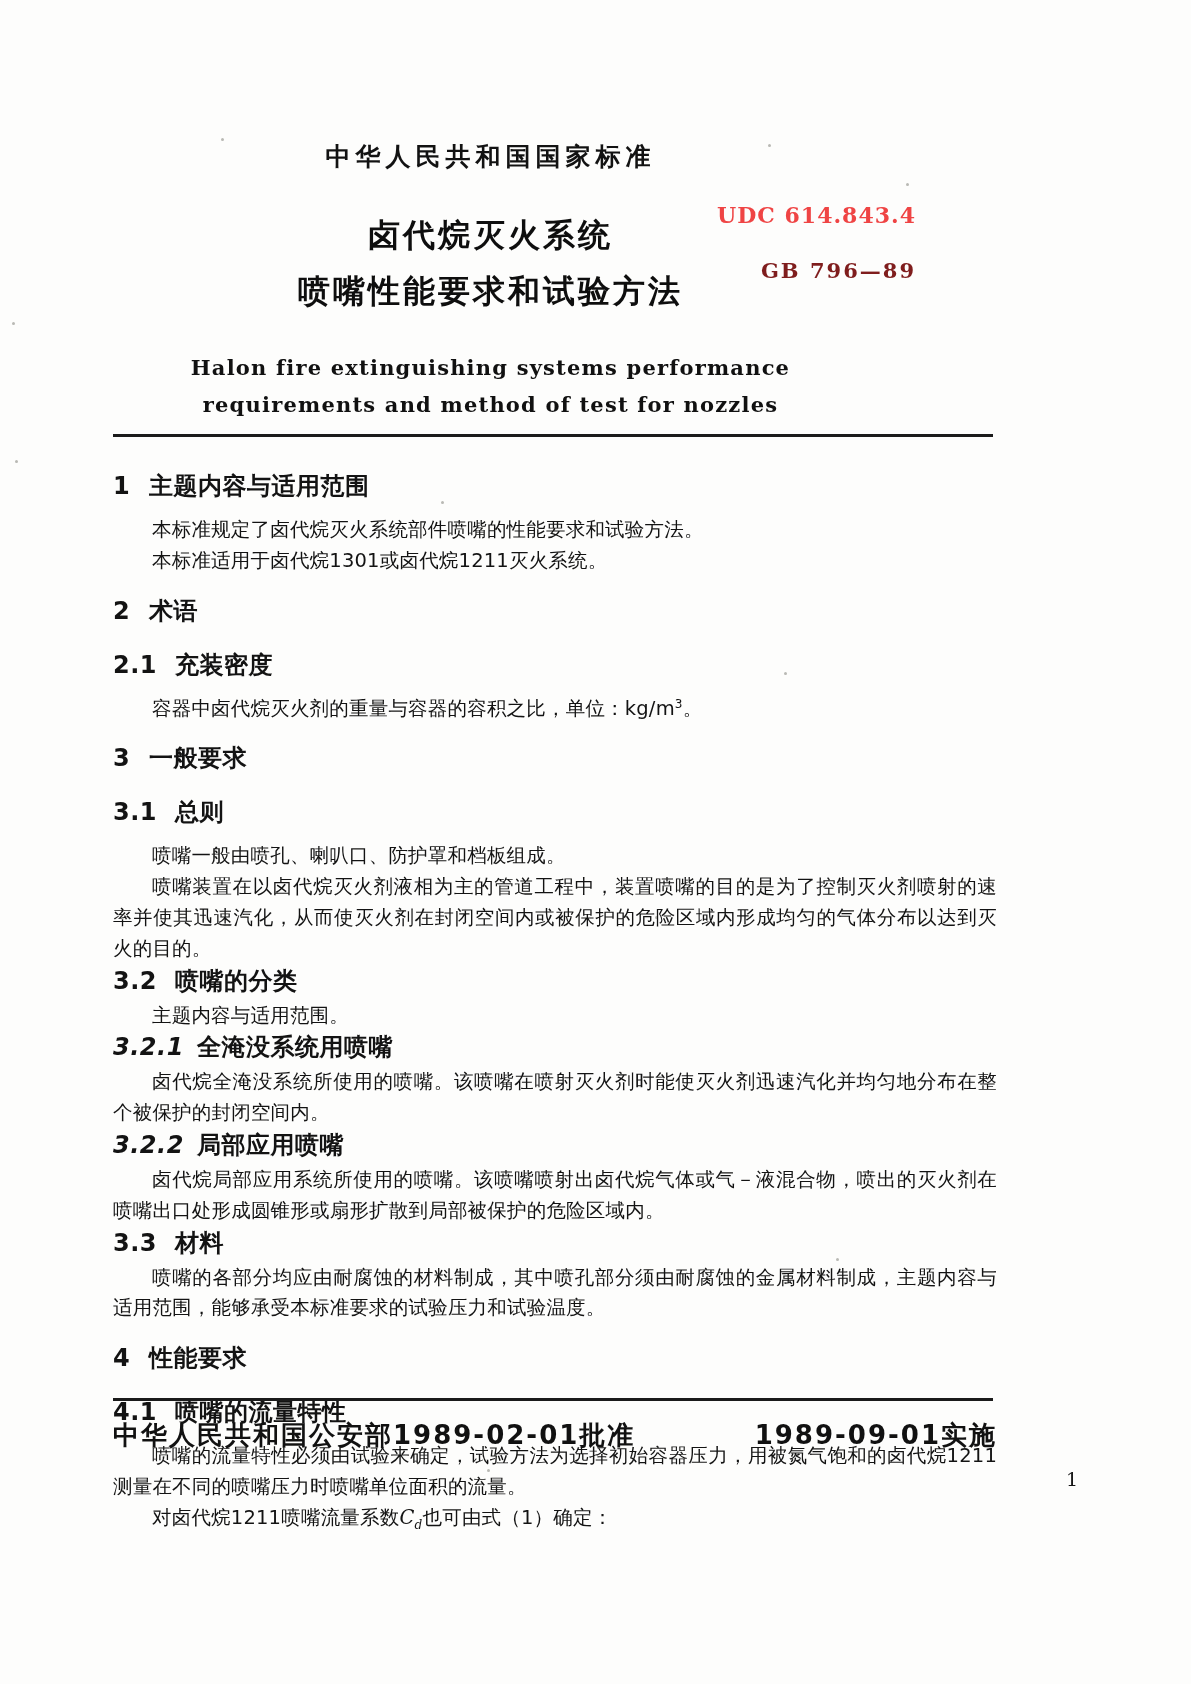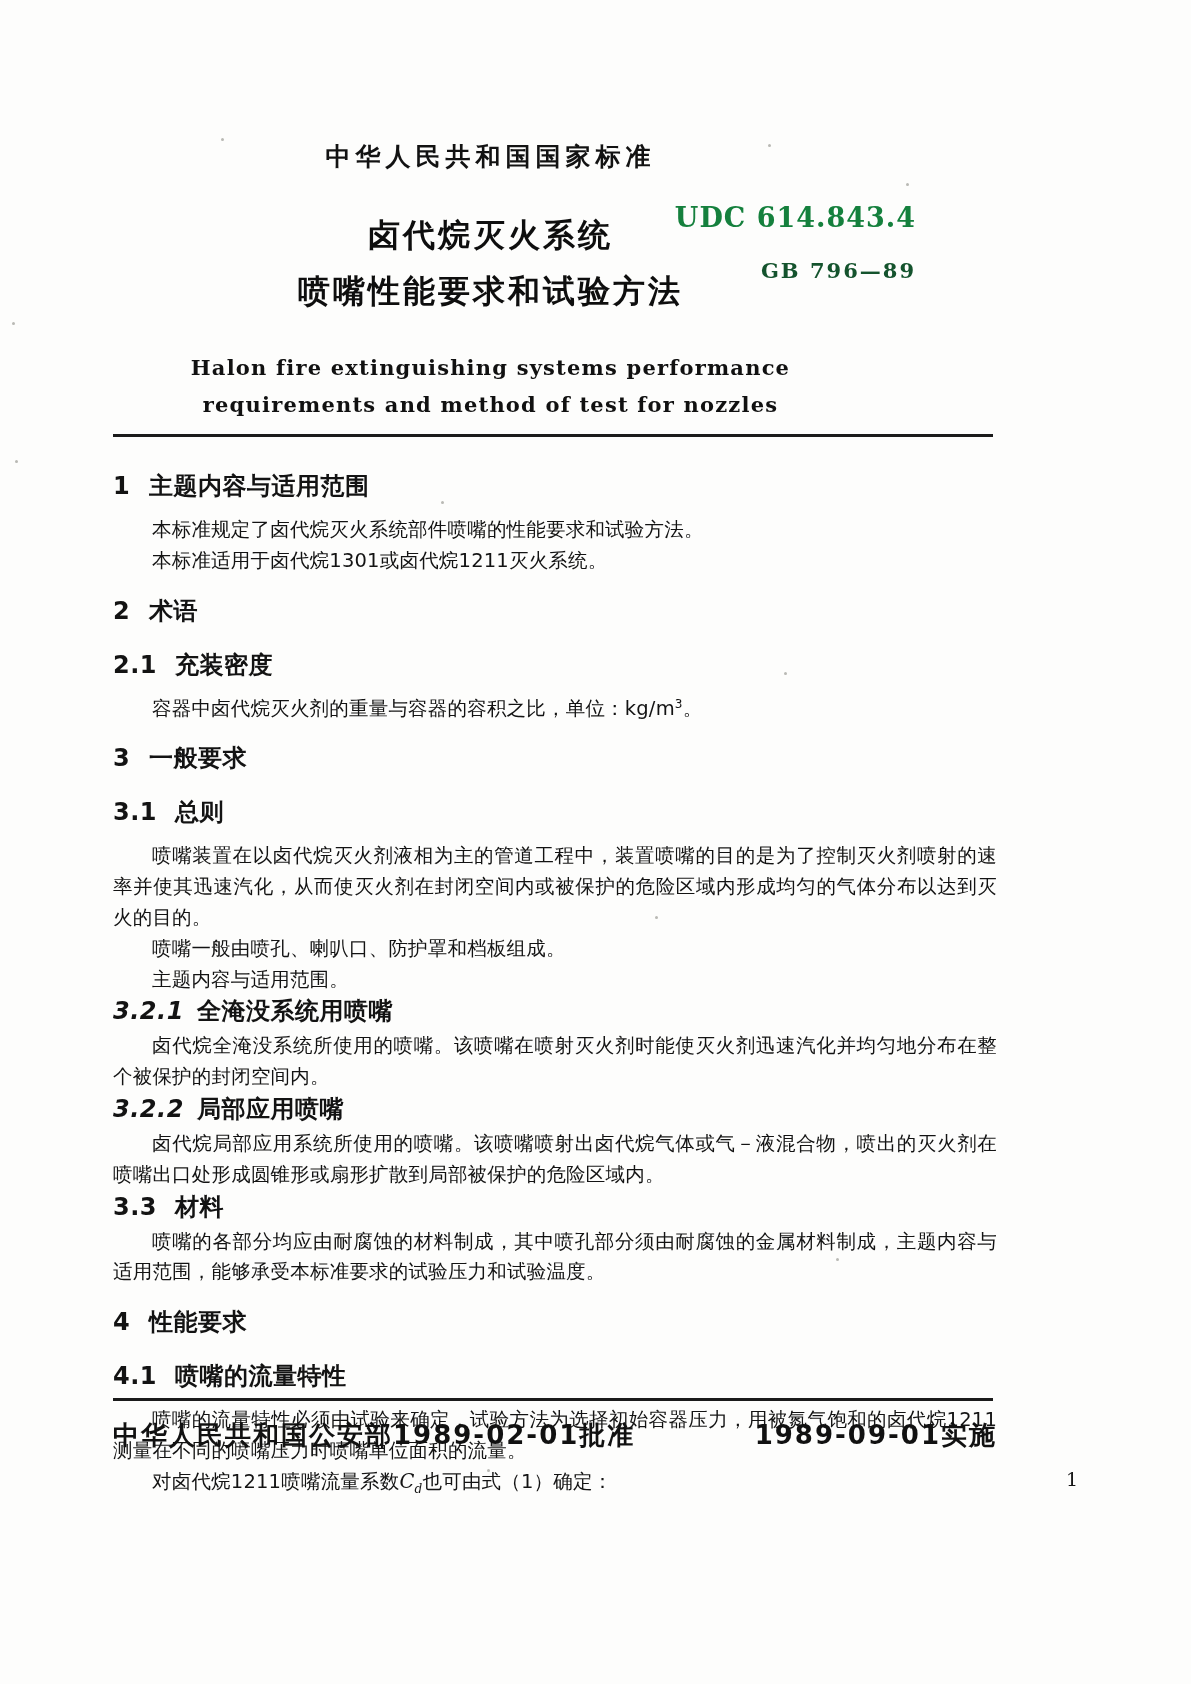--- a/index.html
+++ b/index.html
@@ -67,35 +67,35 @@
     line-height: 1.75;
     color: #111;
   }
 
   .udc {
     position: absolute;
     right: 185px;
     top: 62px;
     font-family: "DejaVu Serif", "Liberation Serif", serif;
     font-weight: 700;
-    font-size: 27px;
+    font-size: 22px;
     letter-spacing: 1px;
     white-space: nowrap;
-    color: #15803d;
+    color: #ef4444;
   }
   .gbno {
     position: absolute;
     right: 185px;
     top: 118px;
     font-family: "DejaVu Serif", "Liberation Serif", serif;
     font-weight: 700;
     font-size: 21px;
     letter-spacing: 2px;
     white-space: nowrap;
-    color: #14532d;
+    color: #7f1d1d;
   }
 
   
   .rule-top {
     position: absolute;
     left: 113px;
     top: 434px;
     width: 880px;
     height: 3px;
     background: #1b1b1b;
@@ -231,23 +231,26 @@
 
     <div class="h-sec">
       <span class="num">3</span><span class="txt">一般要求</span>
     </div>
     <div class="gap-md"></div>
 
     <div class="h-sec">
       <span class="num wide">3.1</span><span class="txt">总则</span>
     </div>
     <div class="gap-sm"></div>
+    <p class="para ind">喷嘴一般由喷孔、喇叭口、防护罩和档板组成。</p>
     <p class="para ind">喷嘴装置在以卤代烷灭火剂液相为主的管道工程中，装置喷嘴的目的是为了控制灭火剂喷射的速率并使其迅速汽化，从而使灭火剂在封闭空间内或被保护的危险区域内形成均匀的气体分布以达到灭火的目的。</p>
-    <p class="para ind">喷嘴一般由喷孔、喇叭口、防护罩和档板组成。</p>
-
+
+    <div class="h-sec">
+      <span class="num wide">3.2</span><span class="txt">喷嘴的分类</span>
+    </div>
     <p class="para ind">主题内容与适用范围。</p>
 
     <div class="h-sec">
       <span class="num xwide">3.2.1</span><span class="txt">全淹没系统用喷嘴</span>
     </div>
     <p class="para ind">卤代烷全淹没系统所使用的喷嘴。该喷嘴在喷射灭火剂时能使灭火剂迅速汽化并均匀地分布在整个被保护的封闭空间内。</p>
 
     <div class="h-sec">
       <span class="num xwide">3.2.2</span><span class="txt">局部应用喷嘴</span>
     </div>

